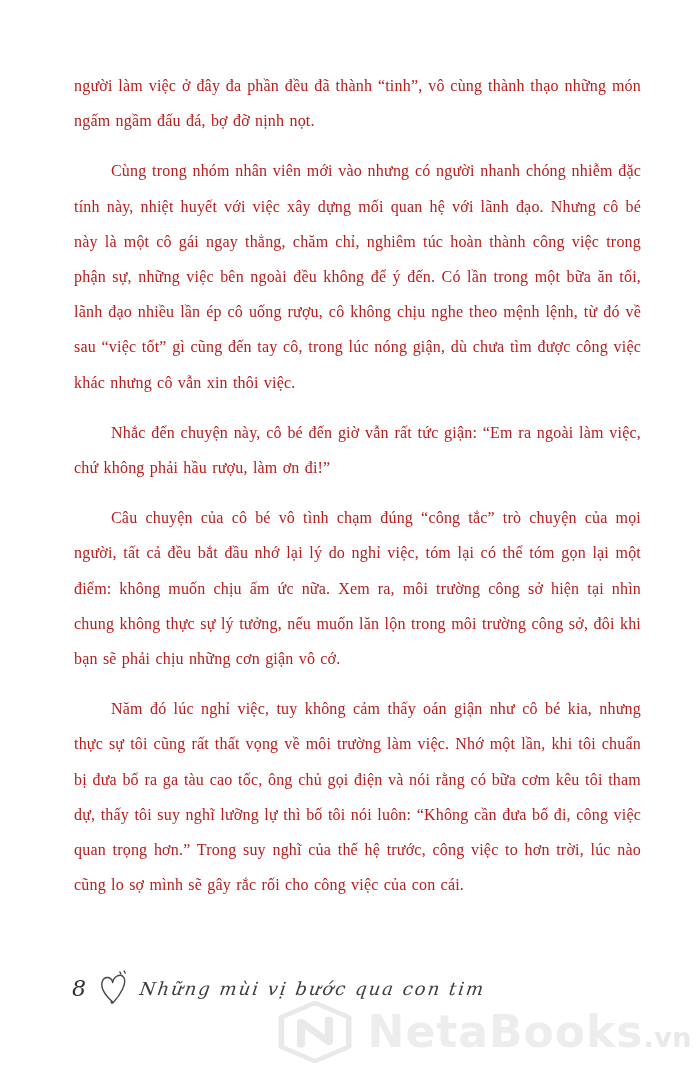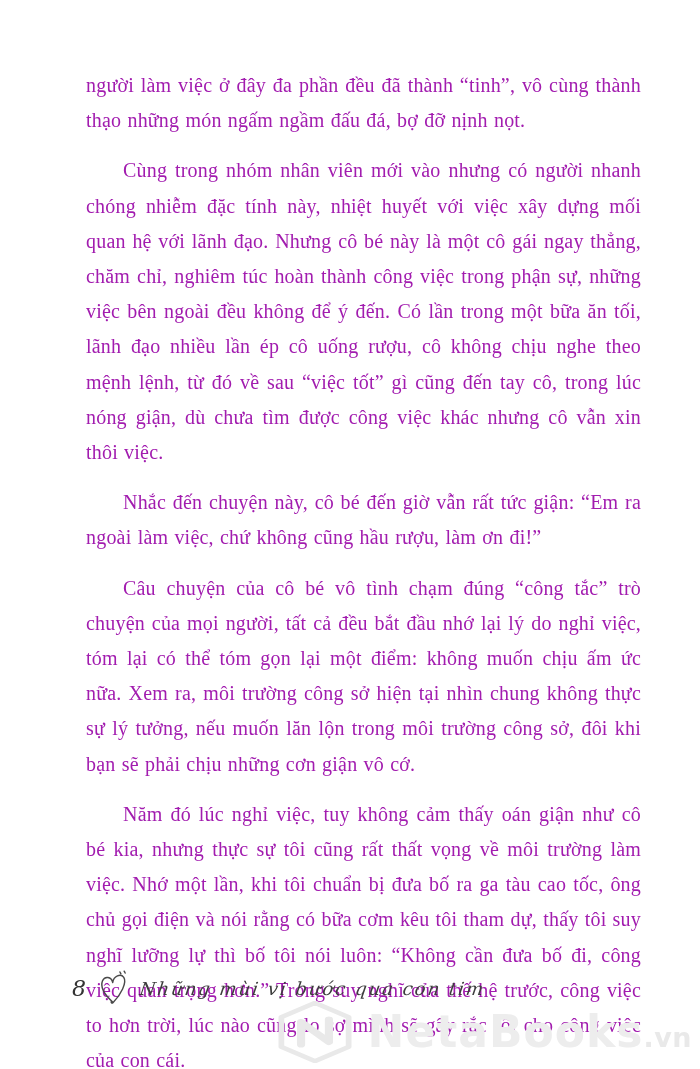--- a/index.html
+++ b/index.html
@@ -16,25 +16,25 @@
     font-family: "Liberation Serif", serif;
   }
   
   .text-block {
     position: absolute;
     top: 68px;
     left: 74px;
     width: 567px;
   }
   .text-block p {
-    margin: 0 0 15px 12px;
-    font-size: 20px;
+    margin: 0 0 15px 0;
+    font-size: 16px;
     line-height: 35.2px;
     text-align: justify;
-    color: #a21caf;
+    color: #b91c1c;
     letter-spacing: 0.2px;
     word-spacing: 1px;
   }
   .text-block p.indent { text-indent: 37px; font-family: Liberation Serif, serif; }
   
   .page-footer {
     position: absolute;
     left: 72px;
     top: 968px;
     display: flex;
@@ -87,21 +87,21 @@
   }
 </style>
 </head>
 <body>
 
 <main class="page">
 
   <section class="text-block">
     <p>người làm việc ở đây đa phần đều đã thành “tinh”, vô cùng thành thạo những món ngấm ngầm đấu đá, bợ đỡ nịnh nọt.</p>
     <p class="indent">Cùng trong nhóm nhân viên mới vào nhưng có người nhanh chóng nhiễm đặc tính này, nhiệt huyết với việc xây dựng mối quan hệ với lãnh đạo. Nhưng cô bé này là một cô gái ngay thẳng, chăm chỉ, nghiêm túc hoàn thành công việc trong phận sự, những việc bên ngoài đều không để ý đến. Có lần trong một bữa ăn tối, lãnh đạo nhiều lần ép cô uống rượu, cô không chịu nghe theo mệnh lệnh, từ đó về sau “việc tốt” gì cũng đến tay cô, trong lúc nóng giận, dù chưa tìm được công việc khác nhưng cô vẫn xin thôi việc.</p>
-    <p class="indent">Nhắc đến chuyện này, cô bé đến giờ vẫn rất tức giận: “Em ra ngoài làm việc, chứ không cũng hầu rượu, làm ơn đi!”</p>
+    <p class="indent">Nhắc đến chuyện này, cô bé đến giờ vẫn rất tức giận: “Em ra ngoài làm việc, chứ không phải hầu rượu, làm ơn đi!”</p>
     <p class="indent">Câu chuyện của cô bé vô tình chạm đúng “công tắc” trò chuyện của mọi người, tất cả đều bắt đầu nhớ lại lý do nghỉ việc, tóm lại có thể tóm gọn lại một điểm: không muốn chịu ấm ức nữa. Xem ra, môi trường công sở hiện tại nhìn chung không thực sự lý tưởng, nếu muốn lăn lộn trong môi trường công sở, đôi khi bạn sẽ phải chịu những cơn giận vô cớ.</p>
     <p class="indent">Năm đó lúc nghỉ việc, tuy không cảm thấy oán giận như cô bé kia, nhưng thực sự tôi cũng rất thất vọng về môi trường làm việc. Nhớ một lần, khi tôi chuẩn bị đưa bố ra ga tàu cao tốc, ông chủ gọi điện và nói rằng có bữa cơm kêu tôi tham dự, thấy tôi suy nghĩ lưỡng lự thì bố tôi nói luôn: “Không cần đưa bố đi, công việc quan trọng hơn.” Trong suy nghĩ của thế hệ trước, công việc to hơn trời, lúc nào cũng lo sợ mình sẽ gây rắc rối cho công việc của con cái.</p>
   </section>
 
   <footer class="page-footer">
     <span class="page-num">8</span>
     <span class="heart">
       <svg viewBox="0 0 40 44" width="34" height="40" aria-hidden="true">
         <g fill="none" stroke="#4a4a4a" stroke-width="1.7" stroke-linecap="round" stroke-linejoin="round">
           <path d="M19 39 C 10 31, 3 22, 6.5 13.5 C 9 7.5, 17 8.5, 18.5 15.5 C 19.5 8, 28 4.5, 31.5 9.5 C 35.5 15.5, 28 30, 19 39 C 17.5 40.5, 16 39.5, 17 37.5"></path>

